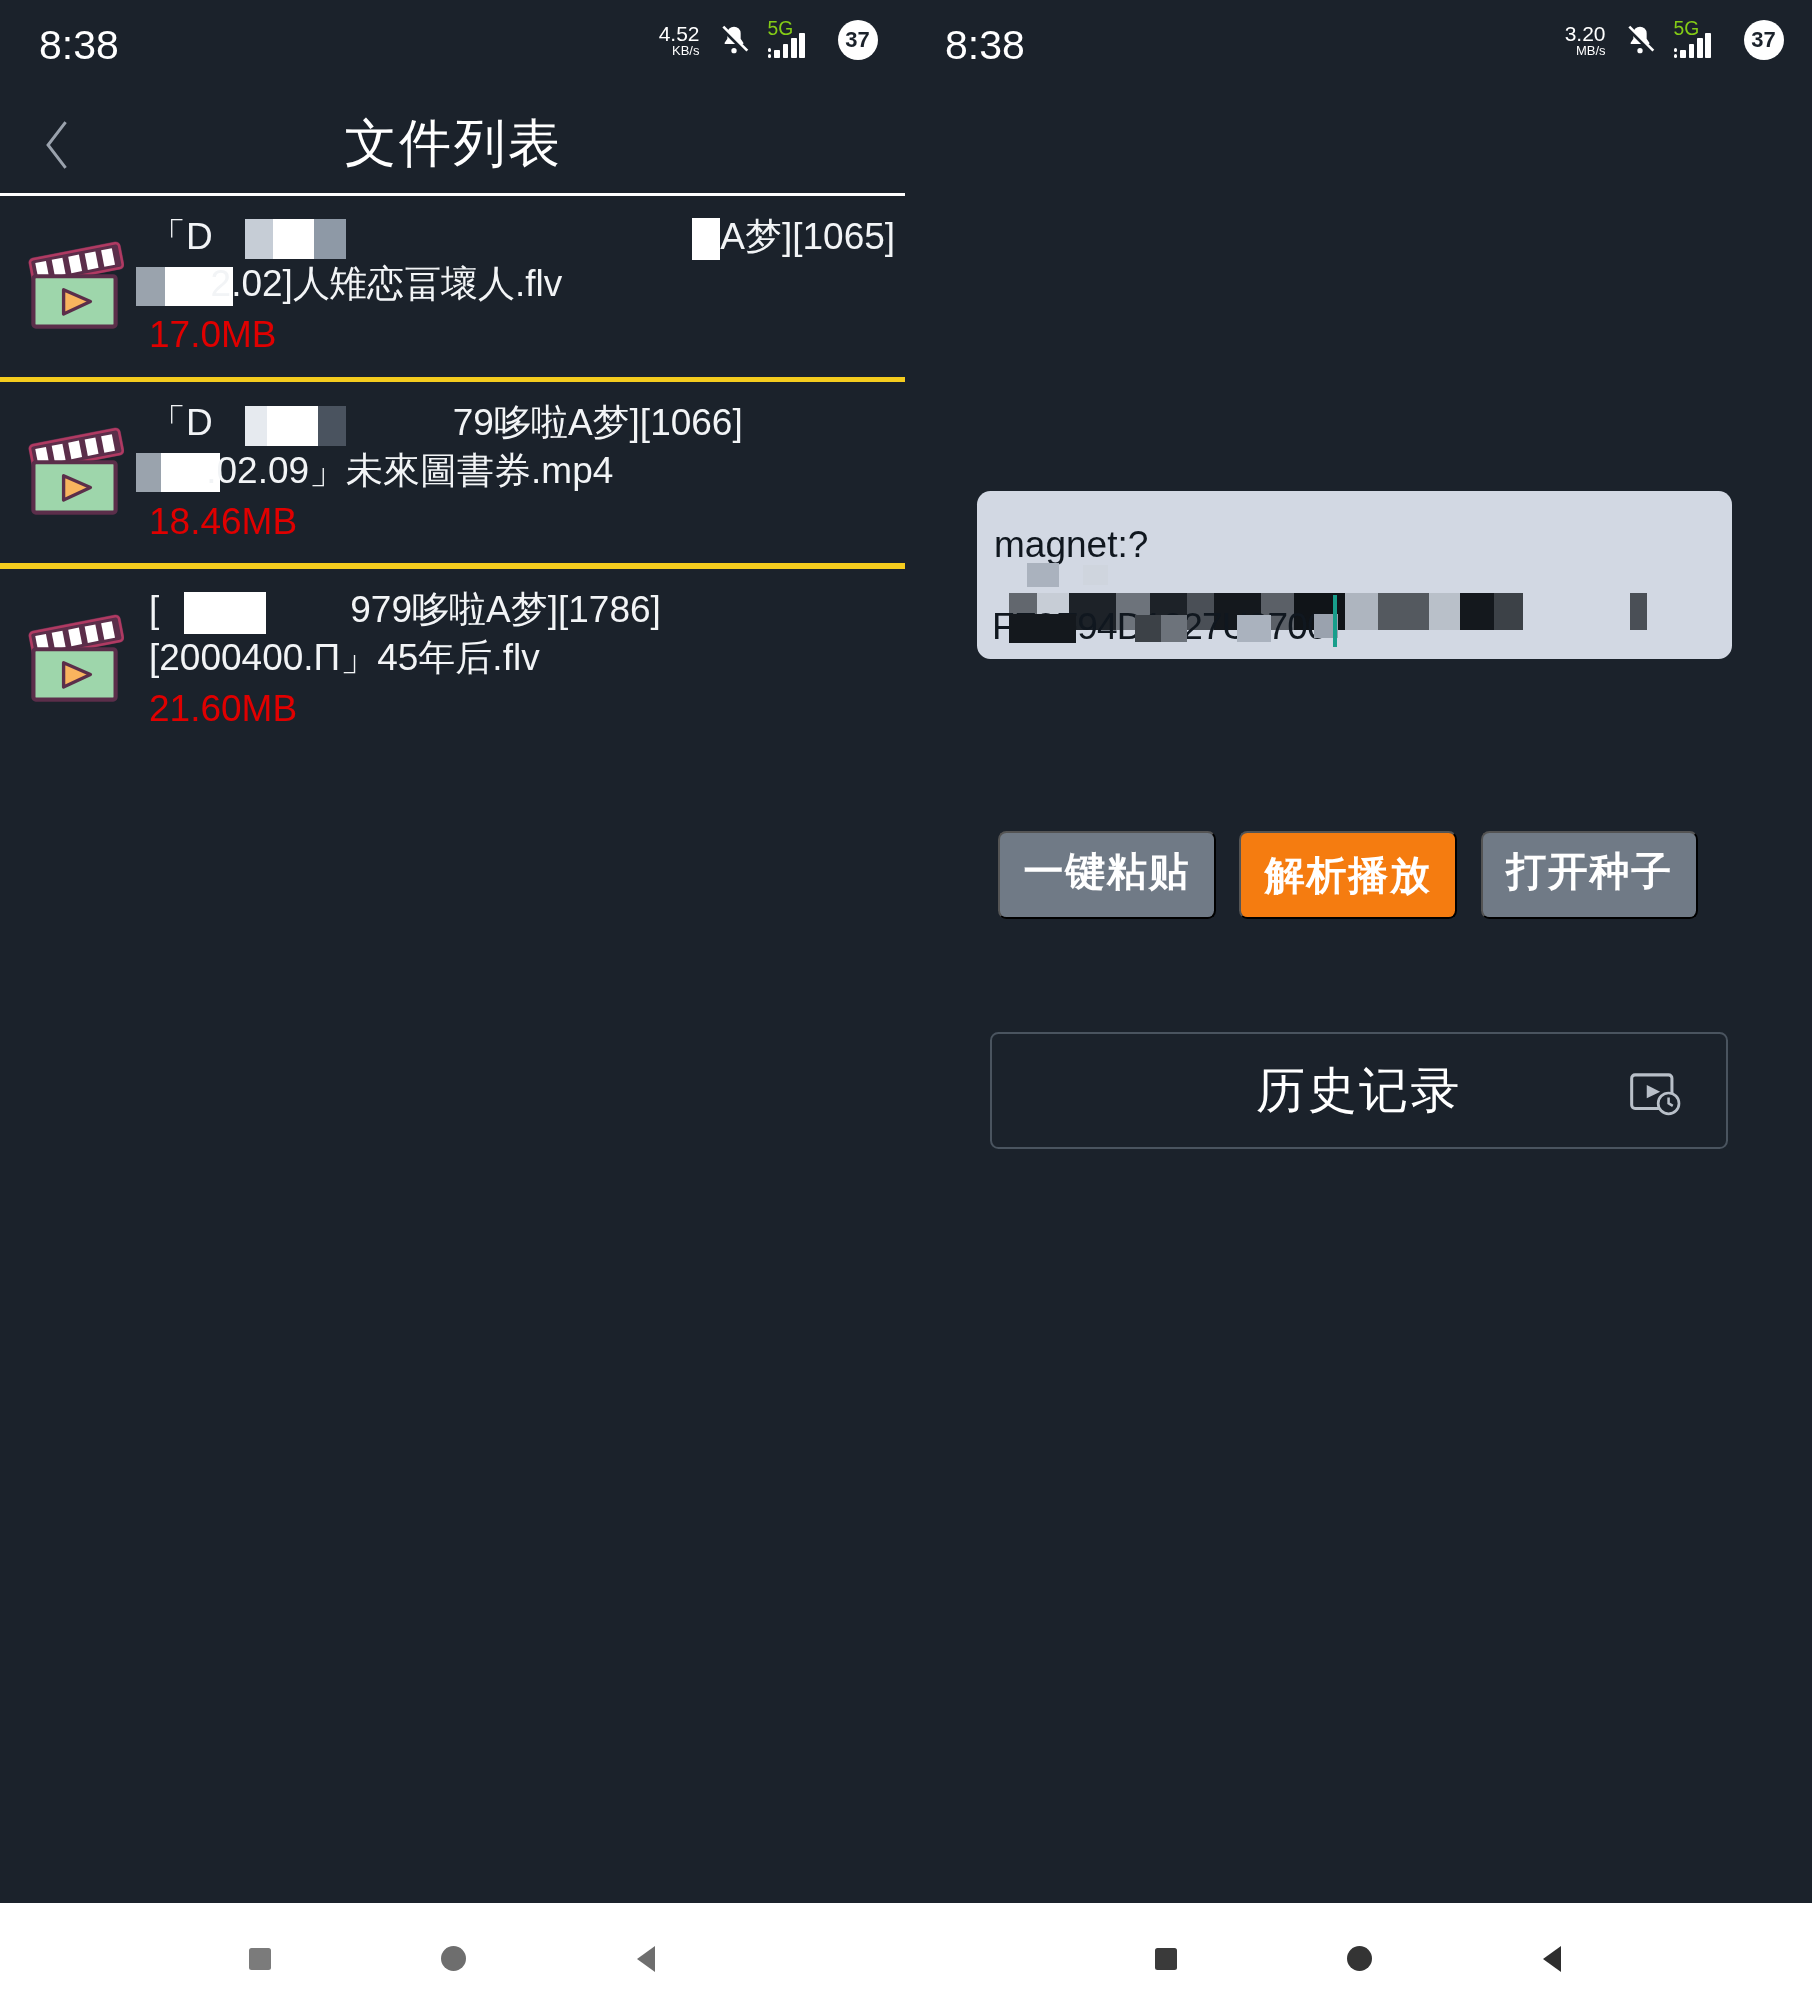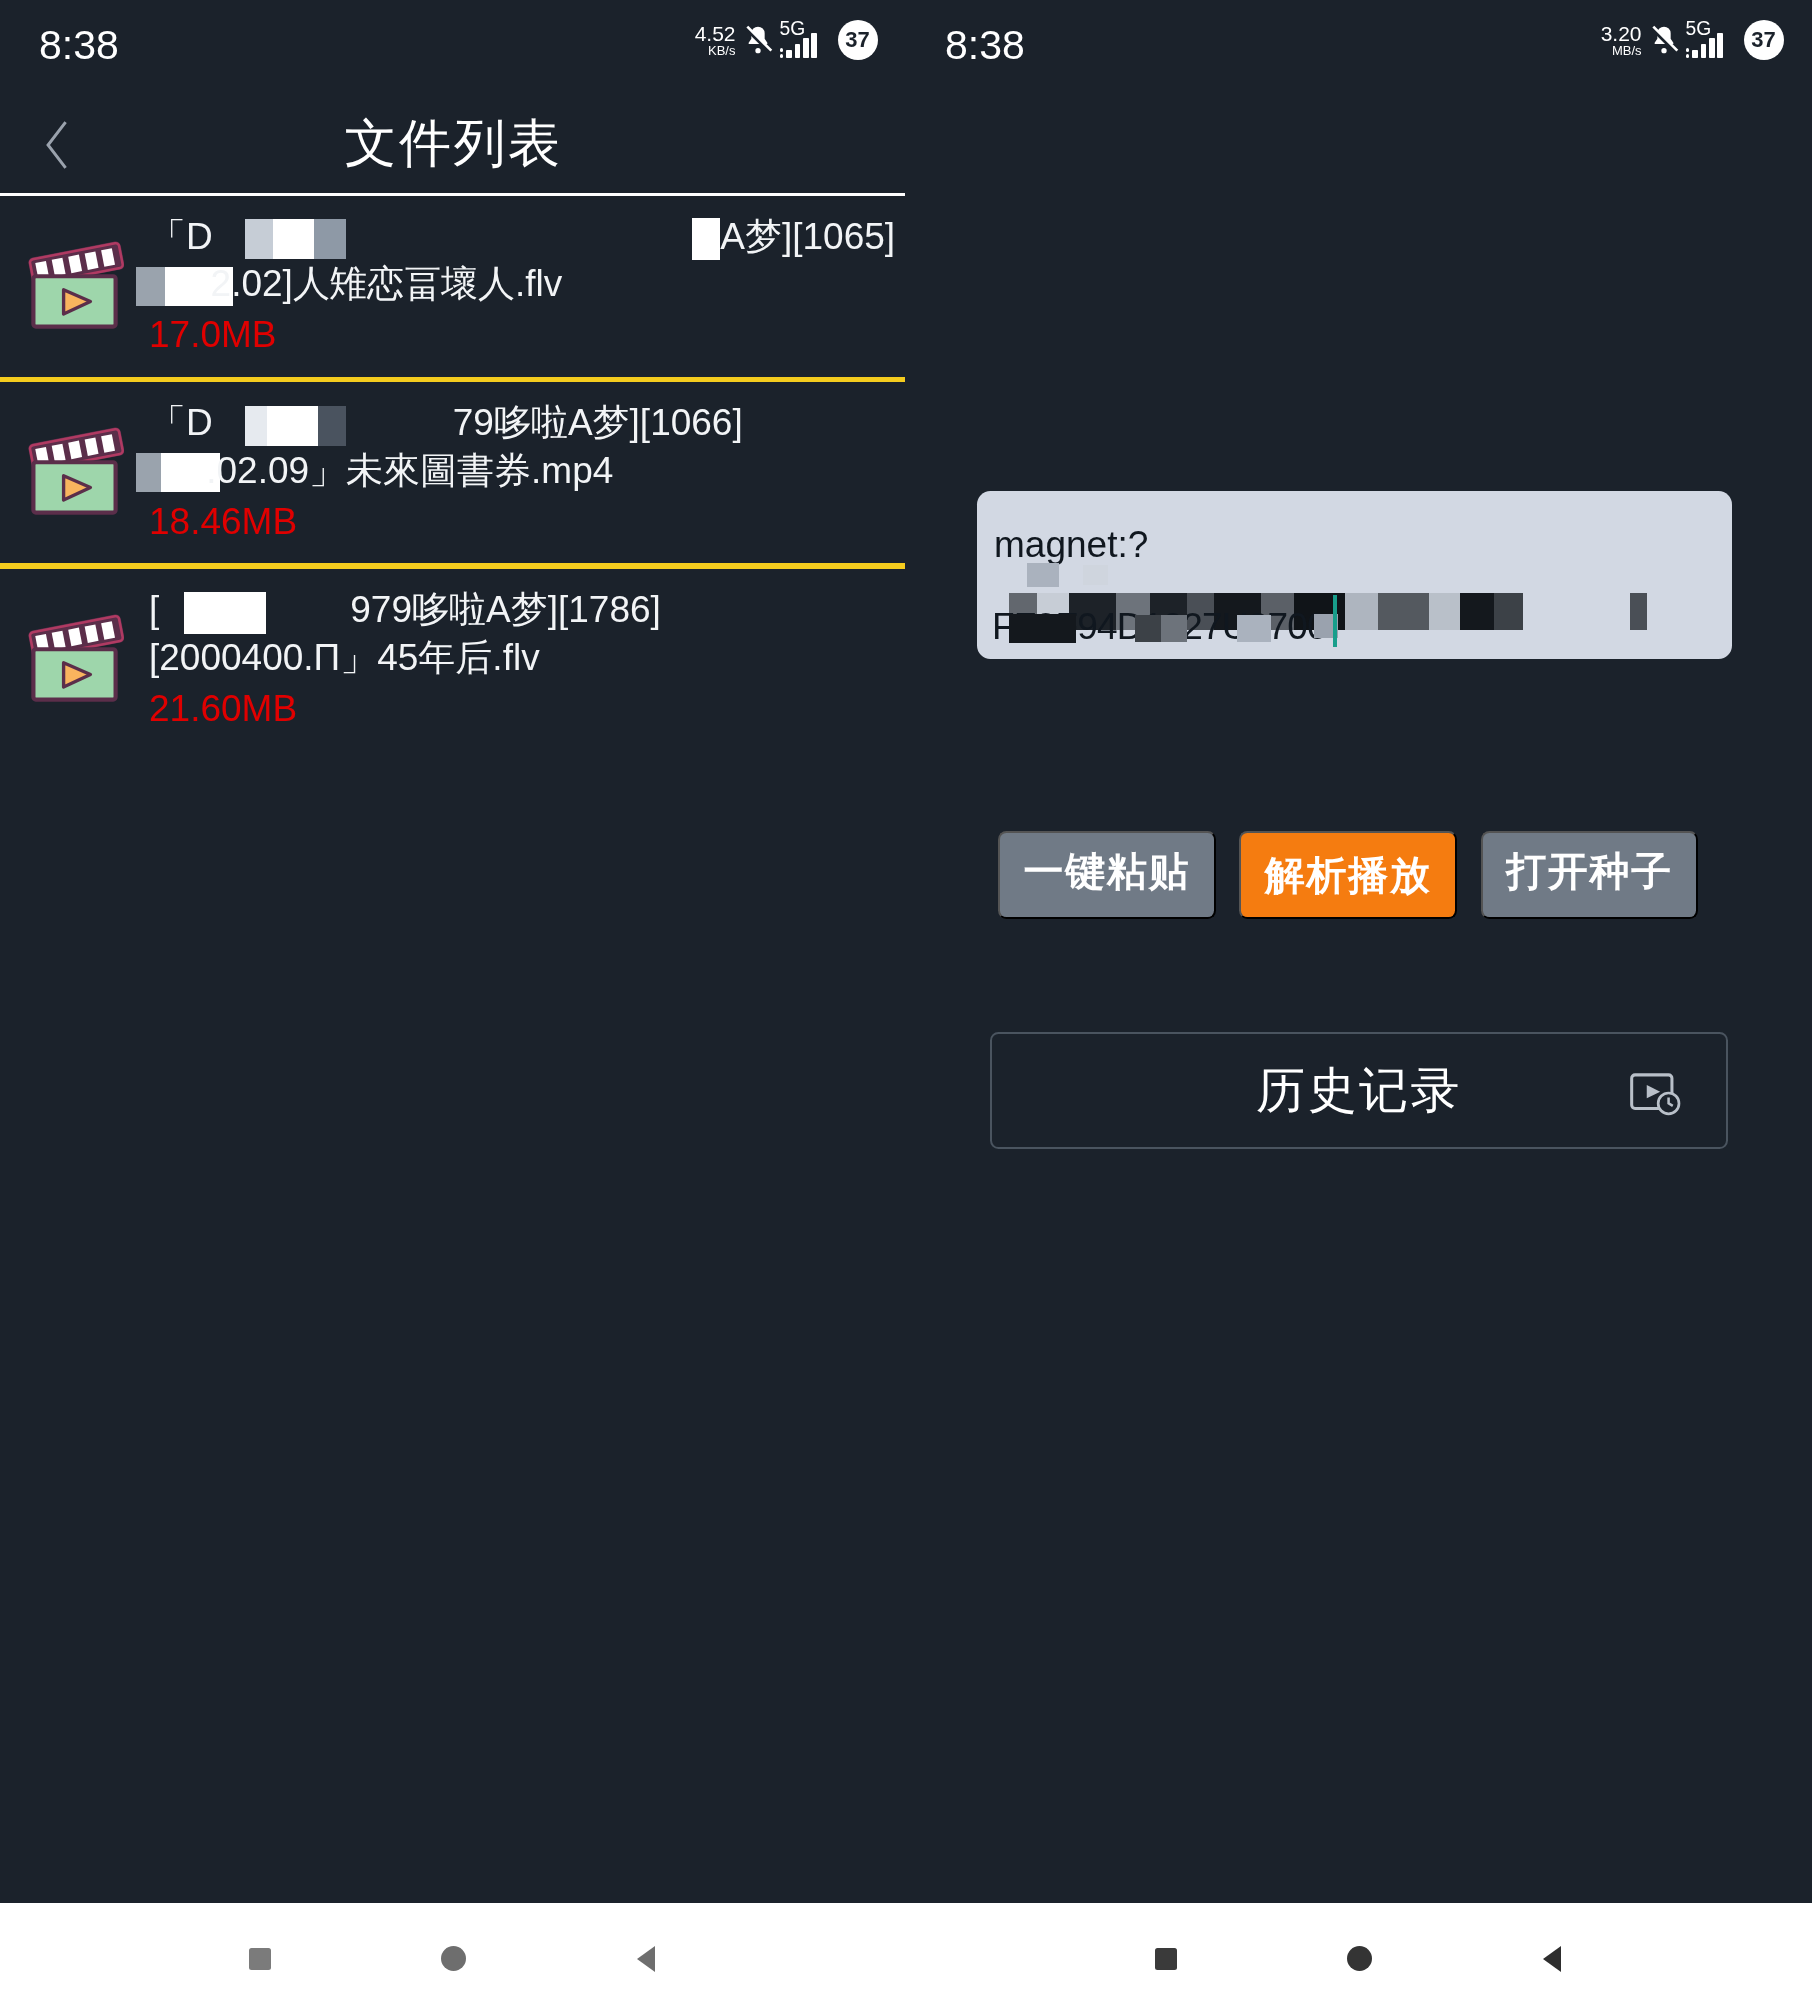--- a/index.html
+++ b/index.html
@@ -21,31 +21,31 @@
   .statusbar {
     position:relative; height:94px; width:100%;
     display:flex; align-items:center;
   }
   .status-time {
     position:absolute; left:39px; top:22px;
     color:#ffffff; font-size:41px; font-weight:400; letter-spacing:0px;
   }
   .status-right {
     position:absolute; right:28.5px; top:20px;
-    display:flex; align-items:center; gap:6px;
+    display:flex; align-items:center; gap:18px;
   }
   .netspeed {
     display:flex; flex-direction:column; align-items:flex-end;
     line-height:1.0; color:#ffffff; font-size:21px; font-weight:400;
   }
   .netspeed .u { font-size:13px; }
   .icon-mute { width:32px; height:34px; position:relative; }
   .sig-wrap { display:flex; align-items:flex-end; gap:2.5px; position:relative; width:52px; height:35px; }
   .sig-5g {
-    position:absolute; top:-3.4px; left:0px; color:#ffffff; font-size:19.3px; font-weight:400; line-height:1;
+    position:absolute; top:-3.4px; left:0px; color:#84cc16; font-size:19.3px; font-weight:400; line-height:1;
   }
   .bars { position:absolute; bottom:0; left:6.7px; display:flex; align-items:flex-end; gap:2.5px; }
   .bars i { display:block; width:5.9px; background:#ffffff; border-radius:0.8px; }
   .bars i:nth-child(1){height:7.6px;}
   .bars i:nth-child(2){height:13.4px;}
   .bars i:nth-child(3){height:19.3px;}
   .bars i:nth-child(4){height:25px;}
   .dots { position:absolute; bottom:0; left:0; display:flex; flex-direction:column; gap:2.5px; }
   .dots b { display:block; width:3.4px; height:3.4px; background:#ffffff; border-radius:50%; }
   .battery {

